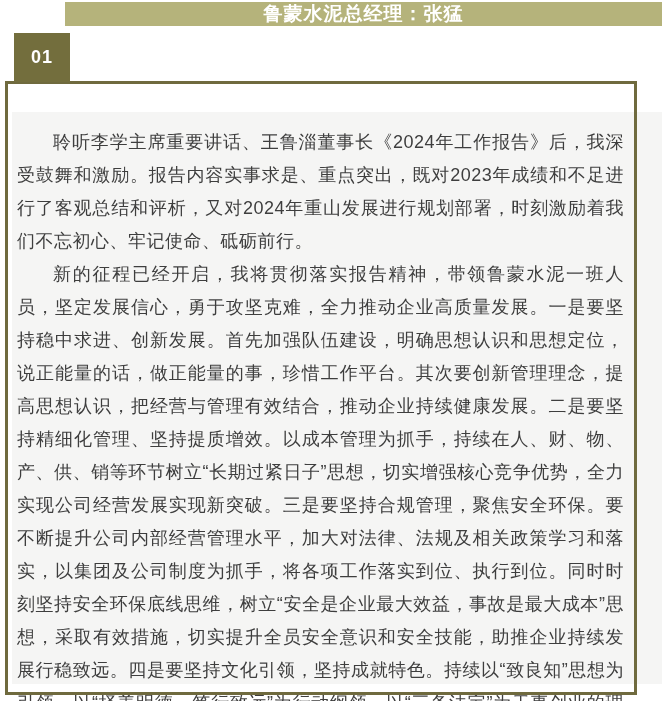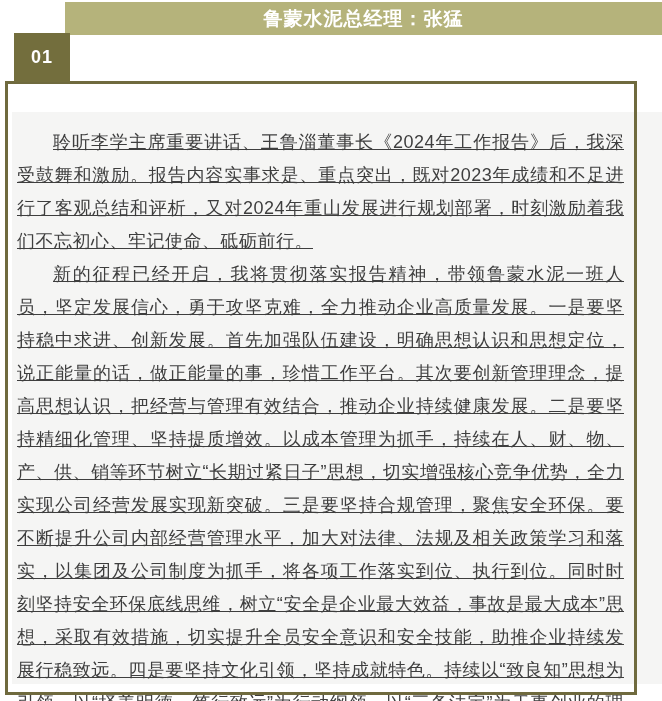--- a/index.html
+++ b/index.html
@@ -13,21 +13,21 @@
     height: 701px;
     background: #ffffff;
     overflow: hidden;
   }
   
   .header-bar {
     position: absolute;
     left: 65px;
     top: 2px;
     width: 597px;
-    height: 33px;
+    height: 24px;
     background: #b5b37b;
     display: flex;
     align-items: center;
     justify-content: center;
     z-index: 2;
   }
   .header-title {
     color: #ffffff;
     font-weight: bold;
     font-size: 19px;
@@ -80,21 +80,20 @@
   }
   .para {
     width: 607px;
     margin: 0;
     font-size: 18px;
     line-height: 33px;
     color: #3e3e3e;
     text-align: justify;
     text-indent: 2em;
     letter-spacing: 0.5px;
-    text-decoration: underline;
   }
 </style>
 </head>
 <body>
 
 <div class="page">
 
   <div class="header-bar">
     <span class="header-title">鲁蒙水泥总经理：张猛</span>
   </div>

